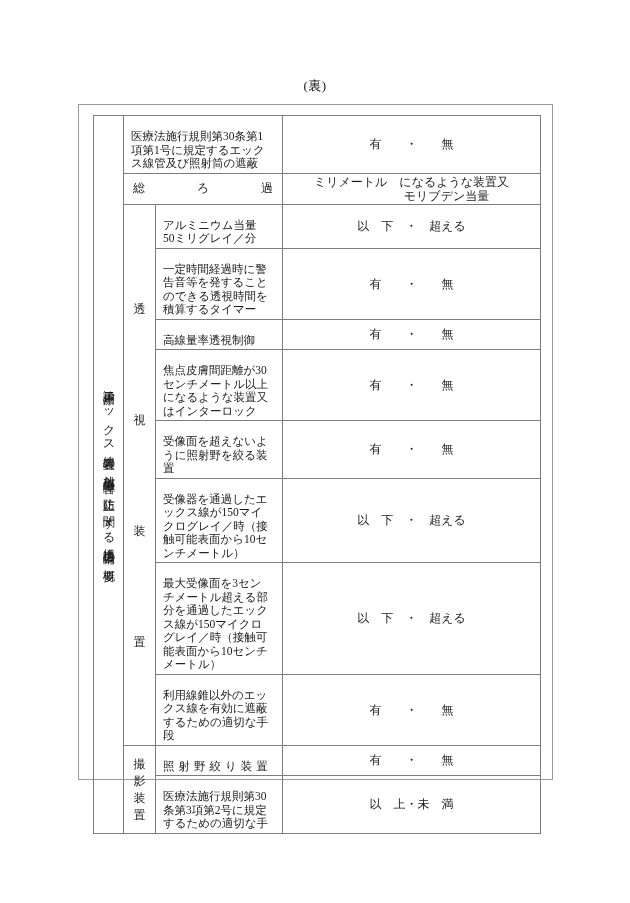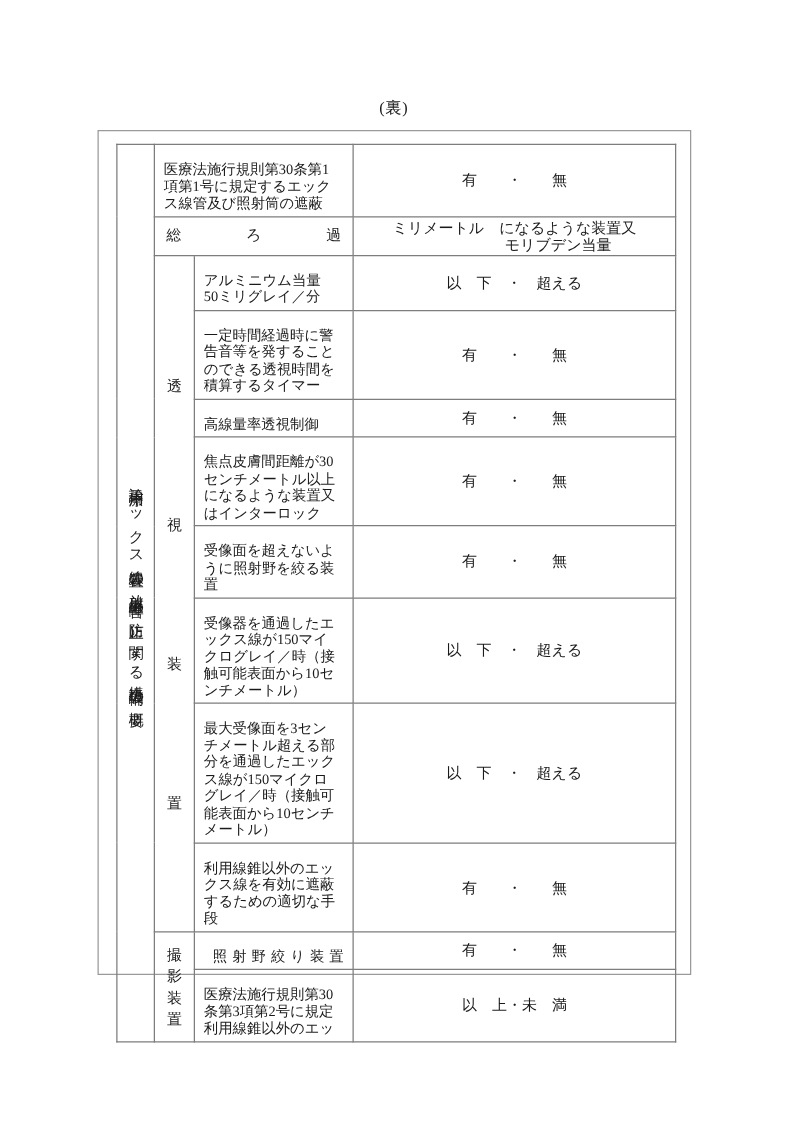--- a/index.html
+++ b/index.html
@@ -75,21 +75,21 @@
     font-size: 11.5px;
     line-height: 13.5px;
     padding: 14px 3px 2px 7px;
   }
   .label-justify {
     display: flex;
     justify-content: space-between;
     padding: 0 9px;
     font-size: 12px;
   }
-  .spread { letter-spacing: 4px; text-align: right; }
+  .spread { letter-spacing: 4px; }
 
   
   td.value { text-align: center; font-size: 12px; line-height: 14px; }
   .value-sub { padding-left: 70px; }
 </style>
 </head>
 <body>
 
 <div class="side-label">(裏)</div>
 
@@ -228,18 +228,18 @@
     <td class="item">
       <div class="item-label spread">照射野絞り装置</div>
     </td>
     <td class="value">有　　・　　無</td>
   </tr>
 
   <tr style="height:50px">
     <td class="item">
       <div class="item-label">医療法施行規則第30
 条第3項第2号に規定
-利用線錐以外のエッ</div>
+するための適切な手</div>
     </td>
     <td class="value">以　上・未　満</td>
   </tr>
 </tbody>
   </table>
 
 </body></html>

